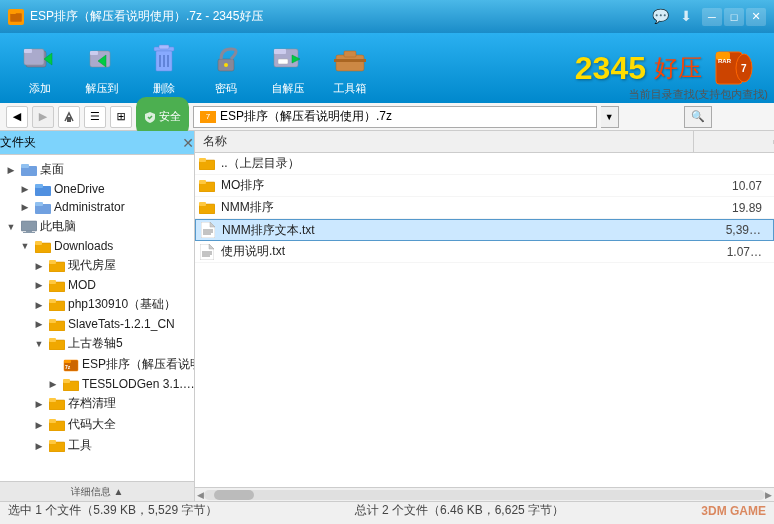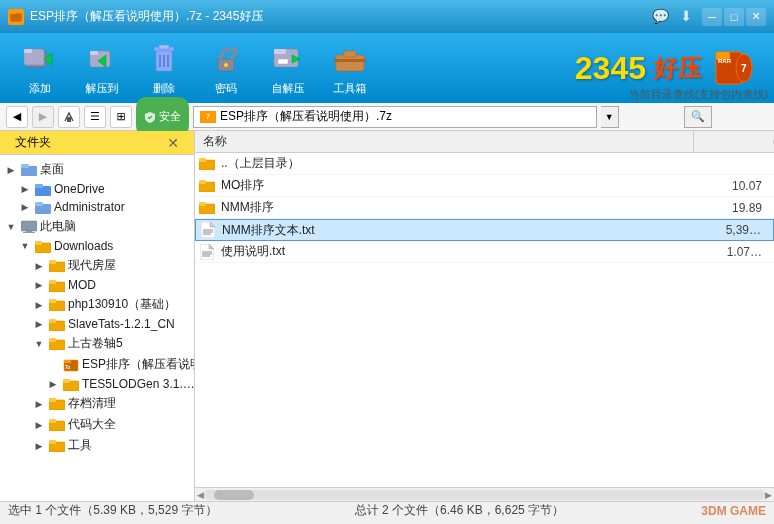--- a/index.html
+++ b/index.html
@@ -147,23 +147,23 @@
     }
 
     
     .left-panel {
       width: 195px;
       border-right: 1px solid #ccc;
       display: flex; flex-direction: column;
       background: #fff;
     }
     .panel-header {
-      background: #fde047;
+      background: #7dd3fc;
       border-bottom: 1px solid #ccc;
-      padding: 3px 15px;
+      padding: 3px 0;
       display: flex; align-items: center; justify-content: space-between;
       font-size: 12px;
     }
     .panel-close-btn {
       cursor: pointer; color: #666; font-size: 14px;
       line-height: 1;
     }
     .tree-container {
       flex: 1; overflow-y: auto; overflow-x: hidden;
       padding: 4px 0;
@@ -352,21 +352,21 @@
         <rect x="12" y="10" width="12" height="6" rx="1" fill="#cc8844" stroke="#aa6622" stroke-width="0.5"></rect>
         <rect x="2" y="18" width="32" height="3" rx="0" fill="#aa6622"></rect>
       </svg>
     </div>
     <span>工具箱</span>
   </div>
 
   <div class="brand-area">
     <div style="display:flex;align-items:center;gap:8px;">
       <span style="font-size:32px;font-weight:900;color:#ffdd00;text-shadow:1px 1px 3px rgba(0,0,0,0.4);font-family:Arial Black,sans-serif;">2345</span>
-      <span style="font-size:24px;font-weight:bold;color:#ff4400;text-shadow:1px 1px 2px rgba(0,0,0,0.3);">好压</span>
+      <span style="font-size:24px;font-weight:normal;color:#ff4400;text-shadow:1px 1px 2px rgba(0,0,0,0.3);">好压</span>
 
       <svg width="40" height="40" viewBox="0 0 40 40" style="margin-left:4px;">
         <rect x="2" y="4" width="26" height="32" rx="3" fill="#cc4400" stroke="#ff6600" stroke-width="1"></rect>
         <rect x="2" y="4" width="14" height="8" rx="2" fill="#ff9900"></rect>
         <text x="4" y="15" font-size="6" fill="white" font-weight="bold">RAR</text>
         <ellipse cx="30" cy="20" rx="8" ry="14" fill="#cc4400" stroke="#ff6600" stroke-width="1"></ellipse>
         <text x="27" y="24" font-size="10" fill="white" font-weight="bold">7</text>
       </svg>
     </div>
   </div>
@@ -545,20 +545,23 @@
       <div class="tree-item indent-2">
         <span class="tree-toggle">▶</span>
         <svg width="16" height="13" viewBox="0 0 16 13" style="margin:0 3px;flex-shrink:0;">
           <rect x="0" y="3" width="16" height="10" rx="1" fill="#f0a800" stroke="#cc8800" stroke-width="0.5"></rect>
           <rect x="0" y="1" width="7" height="4" rx="1" fill="#ffc840"></rect>
         </svg>
         <span>工具</span>
       </div>
     </div>
 
+    <div style="border-top:1px solid #ccc;background:#e8e8e8;height:20px;display:flex;align-items:center;justify-content:center;cursor:pointer;">
+      <span style="font-size:10px;color:#555;">详细信息 ▲</span>
+    </div>
   </div>
 
   <div class="right-panel">
 
     <div class="file-list-header">
       <div class="col-header col-name">
         <span>名称</span>
       </div>
       <div class="col-header col-size"></div>
     </div>

